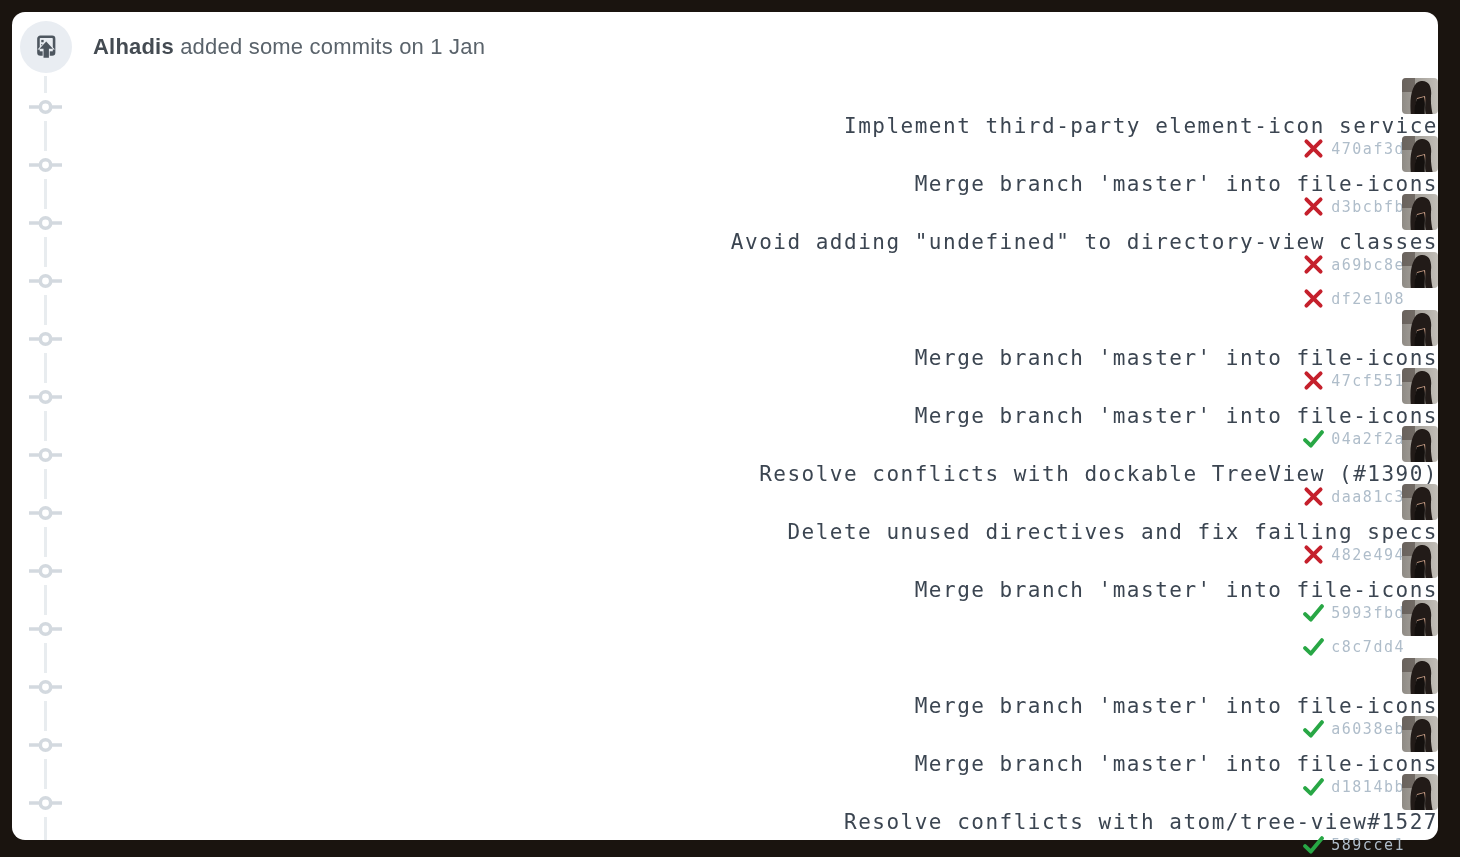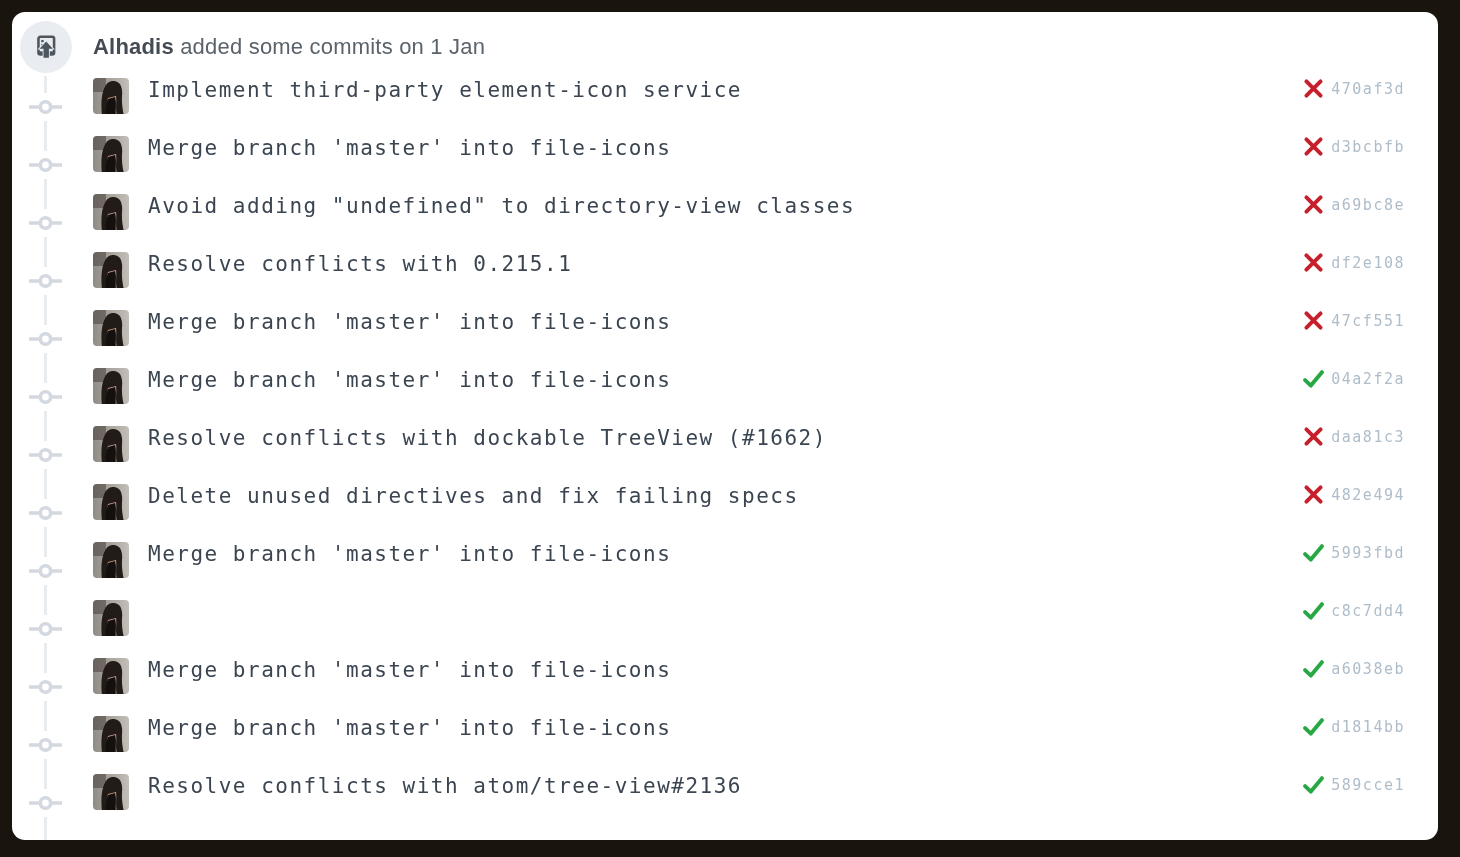--- a/index.html
+++ b/index.html
@@ -63,21 +63,22 @@
   .commit-list {
     position: absolute;
     left: 0;
     top: 66px;
     right: 0;
   }
   .commit-row {
     position: relative;
     height: 58px;
     display: flex;
-    align-items: flex-start;
+    align-items: flex-end;
+    flex-direction: column;
   }
   .commit-git-icon {
     position: absolute;
     left: 16.5px;
     top: 50%;
     transform: translateY(-50%);
     background: #ffffff;
     padding: 6px 0;
     line-height: 0;
   }
@@ -262,21 +263,20 @@
             <stop offset="1" stop-color="#c3bfb8"></stop>
           </linearGradient>
         </defs>
         <rect width="36" height="36" fill="url(#avbg)"></rect>
         <rect x="0" y="0" width="13" height="14" fill="#4a423c" opacity="0.55"></rect>
         <ellipse cx="20" cy="17" rx="6.2" ry="8" fill="#c79e86"></ellipse>
         <path d="M9 38 C7 20 10 4 19 3 C27 2 30 9 29 18 C28.5 27 30 33 31 38 L24 38 C22 30 24 24 23 18 L15 20 C13 26 14 32 13 38 Z" fill="#221b18"></path>
         <path d="M13 38 C12 30 13 26 15 21 L22 19 C24 26 22 31 23 38 Z" fill="#14100e"></path>
       </svg>
     </span>
-    <span class="commit-message msg">Resolve conflicts with 0.215.1</span>
     <span class="right-group">
       <span class="status-icon">
         <svg class="x-mark" width="21" height="21" viewBox="0 0 16 16">
           <path d="M2.6 2.6 L13.4 13.4 M13.4 2.6 L2.6 13.4" stroke="var(--failure,#c5202c)" stroke-width="3" fill="none" stroke-linecap="round"></path>
         </svg>
         
       </span>
       <span class="sha">df2e108</span>
     </span>
   </div>
@@ -367,21 +367,21 @@
             <stop offset="1" stop-color="#c3bfb8"></stop>
           </linearGradient>
         </defs>
         <rect width="36" height="36" fill="url(#avbg)"></rect>
         <rect x="0" y="0" width="13" height="14" fill="#4a423c" opacity="0.55"></rect>
         <ellipse cx="20" cy="17" rx="6.2" ry="8" fill="#c79e86"></ellipse>
         <path d="M9 38 C7 20 10 4 19 3 C27 2 30 9 29 18 C28.5 27 30 33 31 38 L24 38 C22 30 24 24 23 18 L15 20 C13 26 14 32 13 38 Z" fill="#221b18"></path>
         <path d="M13 38 C12 30 13 26 15 21 L22 19 C24 26 22 31 23 38 Z" fill="#14100e"></path>
       </svg>
     </span>
-    <span class="commit-message msg">Resolve conflicts with dockable TreeView (#1662)</span>
+    <span class="commit-message msg">Resolve conflicts with dockable TreeView (#1390)</span>
     <span class="right-group">
       <span class="status-icon">
         <svg class="x-mark" width="21" height="21" viewBox="0 0 16 16">
           <path d="M2.6 2.6 L13.4 13.4 M13.4 2.6 L2.6 13.4" stroke="var(--failure,#c5202c)" stroke-width="3" fill="none" stroke-linecap="round"></path>
         </svg>
         
       </span>
       <span class="sha">daa81c3</span>
     </span>
   </div>
@@ -576,21 +576,21 @@
             <stop offset="1" stop-color="#c3bfb8"></stop>
           </linearGradient>
         </defs>
         <rect width="36" height="36" fill="url(#avbg)"></rect>
         <rect x="0" y="0" width="13" height="14" fill="#4a423c" opacity="0.55"></rect>
         <ellipse cx="20" cy="17" rx="6.2" ry="8" fill="#c79e86"></ellipse>
         <path d="M9 38 C7 20 10 4 19 3 C27 2 30 9 29 18 C28.5 27 30 33 31 38 L24 38 C22 30 24 24 23 18 L15 20 C13 26 14 32 13 38 Z" fill="#221b18"></path>
         <path d="M13 38 C12 30 13 26 15 21 L22 19 C24 26 22 31 23 38 Z" fill="#14100e"></path>
       </svg>
     </span>
-    <span class="commit-message msg">Resolve conflicts with atom/tree-view#2136</span>
+    <span class="commit-message msg">Resolve conflicts with atom/tree-view#1527</span>
     <span class="right-group">
       <span class="status-icon">
         
         <svg class="check-mark" width="21" height="21" viewBox="0 0 16 16">
           <path d="M1.6 9.2 L6 13.4 L14.4 3.2" stroke="var(--success,#28a745)" stroke-width="3" fill="none" stroke-linecap="round" stroke-linejoin="round"></path>
         </svg>
       </span>
       <span class="sha">589cce1</span>
     </span>
   </div>

